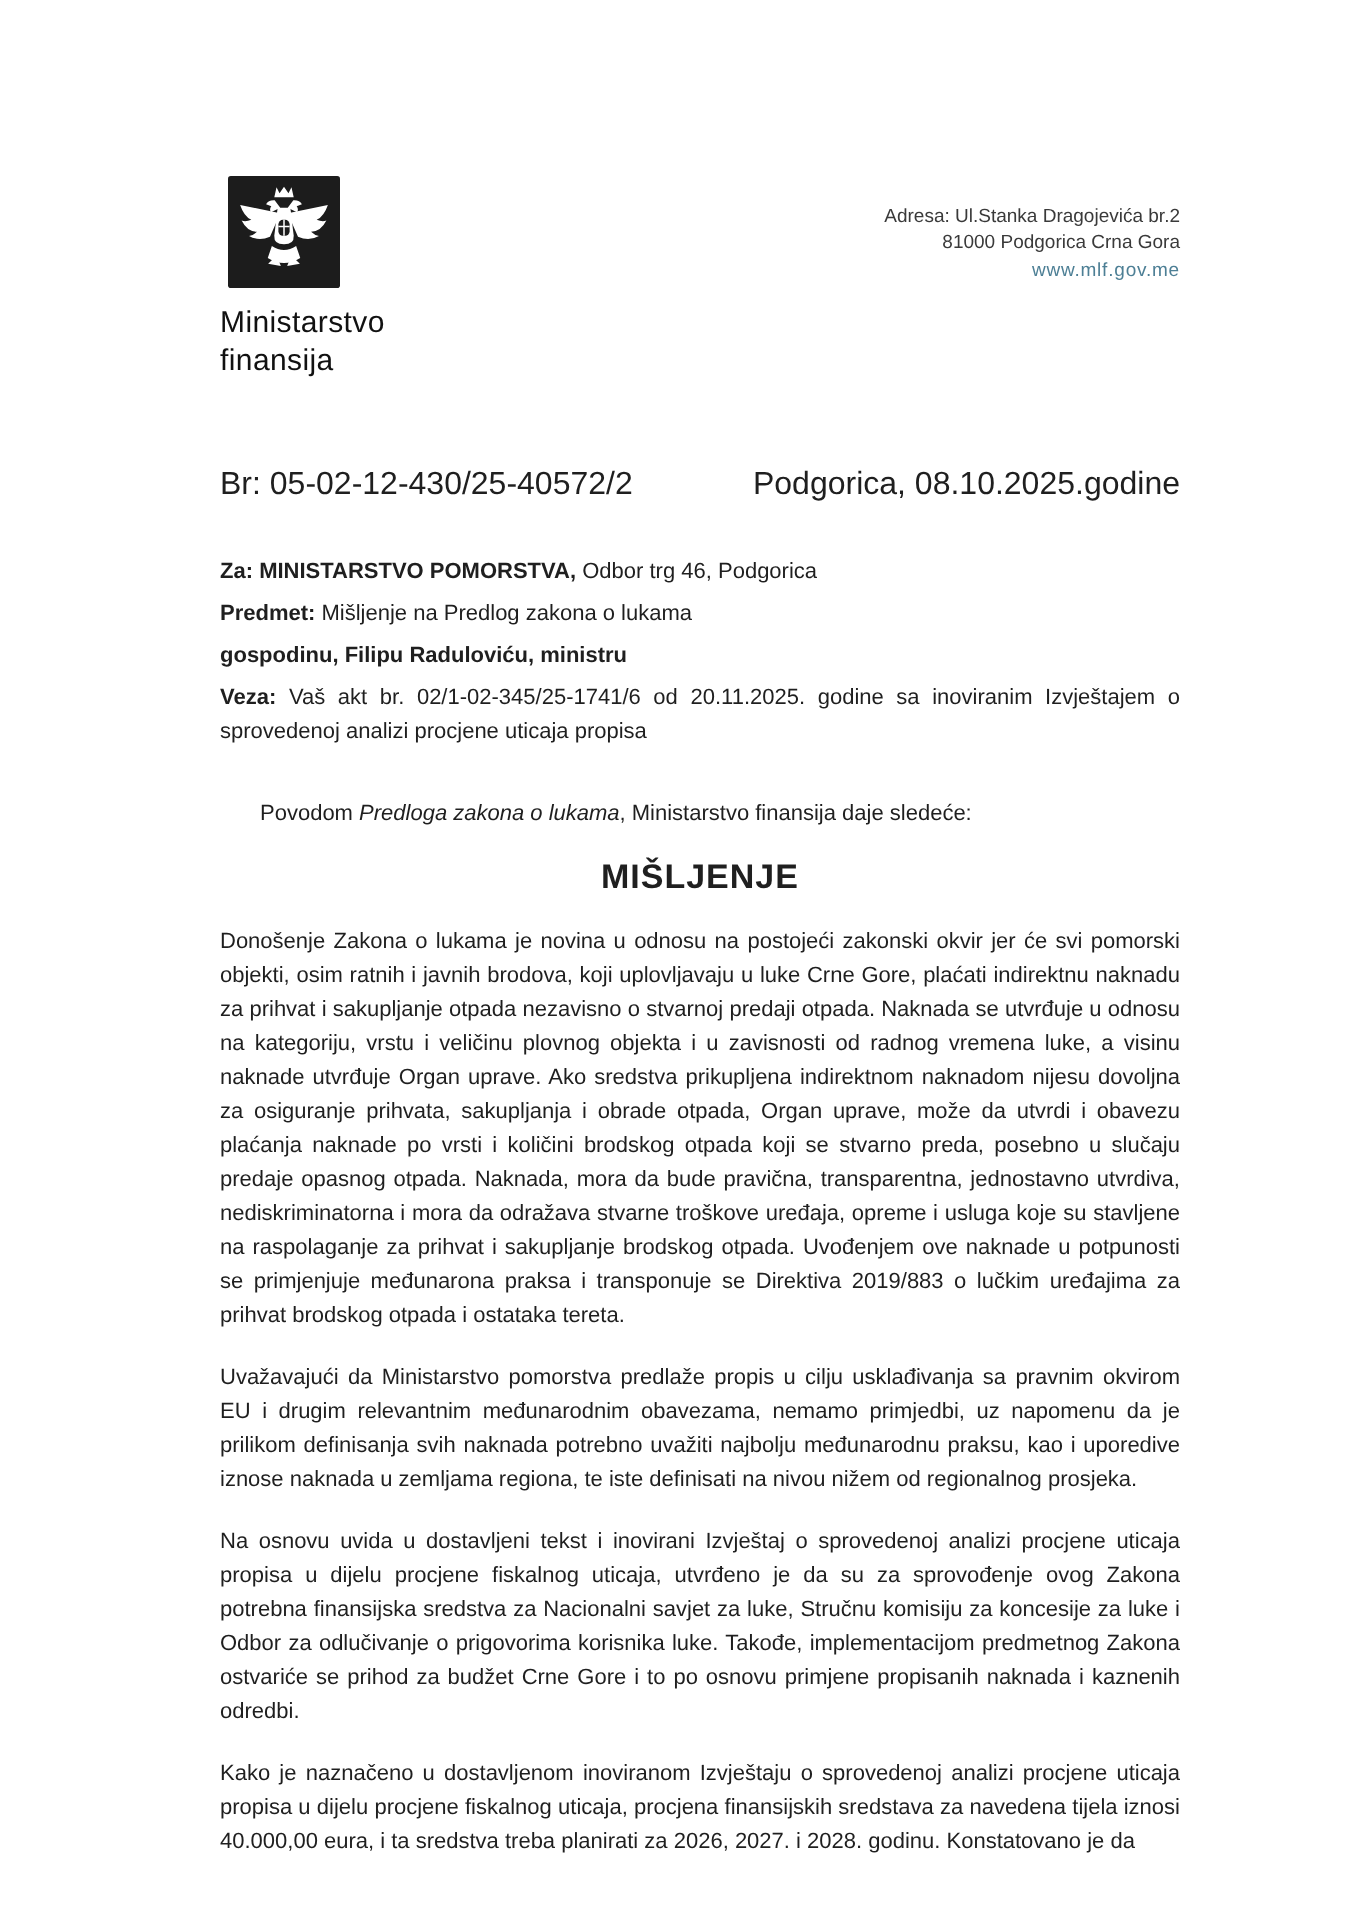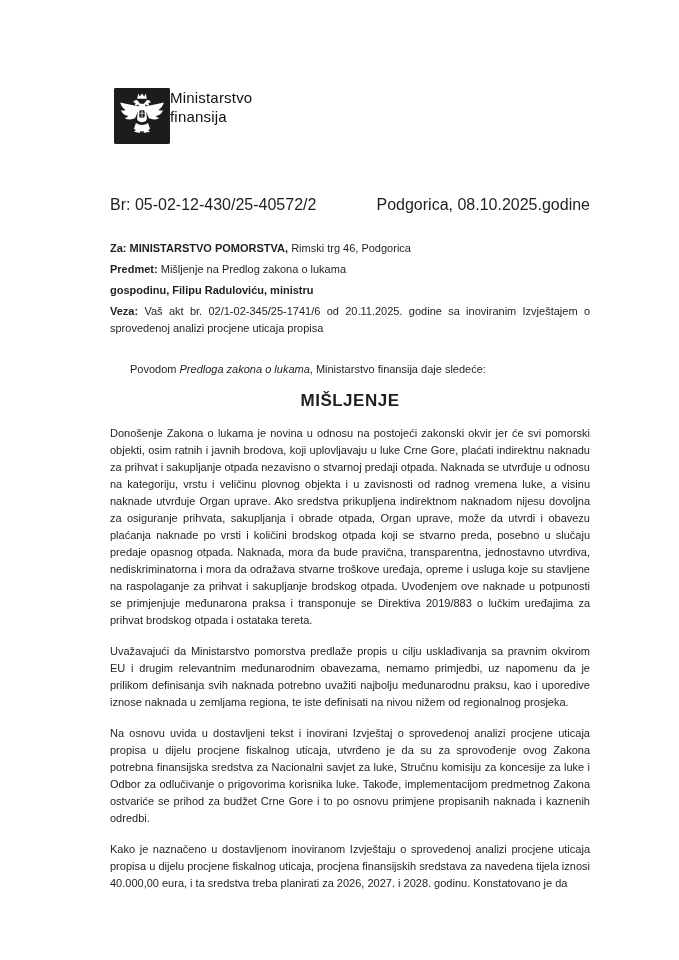--- a/index.html
+++ b/index.html
@@ -18,21 +18,21 @@
     background: #ffffff;
     padding: 88px 89px 20px 110px;
   }
 
   
   .doc-header {
     display: flex;
     justify-content: space-between;
     align-items: flex-start;
   }
-  .brand { display: flex; flex-direction: row; }
+  .brand { display: flex; flex-direction: column; }
   .logo {
     width: 56px; height: 56px;
     margin-left: 4px;
     margin-bottom: 8px;
   }
   .ministry-name {
     font-size: 15px;
     line-height: 19px;
     color: #111;
     letter-spacing: 0.2px;
@@ -107,29 +107,34 @@
           <rect x="27" y="23.5" width="6" height="8.5" rx="2.4" fill="#1c1c1c"></rect>
           <path d="M27 27 h6 M30 23.5 v8.5" stroke="#ffffff" stroke-width="0.8"></path>
         </svg>
       </div>
       <div class="ministry-name">
         <div>Ministarstvo</div>
         <div>finansija</div>
       </div>
     </div>
 
+    <div class="address">
+      <div>Adresa: Ul.Stanka Dragojevića br.2</div>
+      <div>81000 Podgorica Crna Gora</div>
+      <a class="website">www.mlf.gov.me</a>
+    </div>
   </header>
 
   <div class="ref-row">
     <span>Br: 05-02-12-430/25-40572/2</span>
     <span>Podgorica, 08.10.2025.godine</span>
   </div>
 
   <div class="recipient">
-    <p><strong><span>Za:</span> <span>MINISTARSTVO POMORSTVA,</span></strong> <span>Rimski trg 46, Podgorica</span></p>
+    <p><strong><span>Za:</span> <span>MINISTARSTVO POMORSTVA,</span></strong> <span>Odbor trg 46, Podgorica</span></p>
     <p><strong>Predmet:</strong> <span>Mišljenje na Predlog zakona o lukama</span></p>
     <p><strong>gospodinu, Filipu Raduloviću, ministru</strong></p>
     <p><strong>Veza:</strong> <span>Vaš akt br. 02/1-02-345/25-1741/6 od 20.11.2025. godine sa inoviranim Izvještajem o sprovedenoj analizi procjene uticaja propisa</span></p>
   </div>
 
   <div class="letter-body">
     <p class="intro-line"><span>Povodom </span><span class="it">Predloga zakona o lukama</span><span>, Ministarstvo finansija daje sledeće:</span></p>
 
     <h1 class="doc-title">MIŠLJENJE</h1>
 

